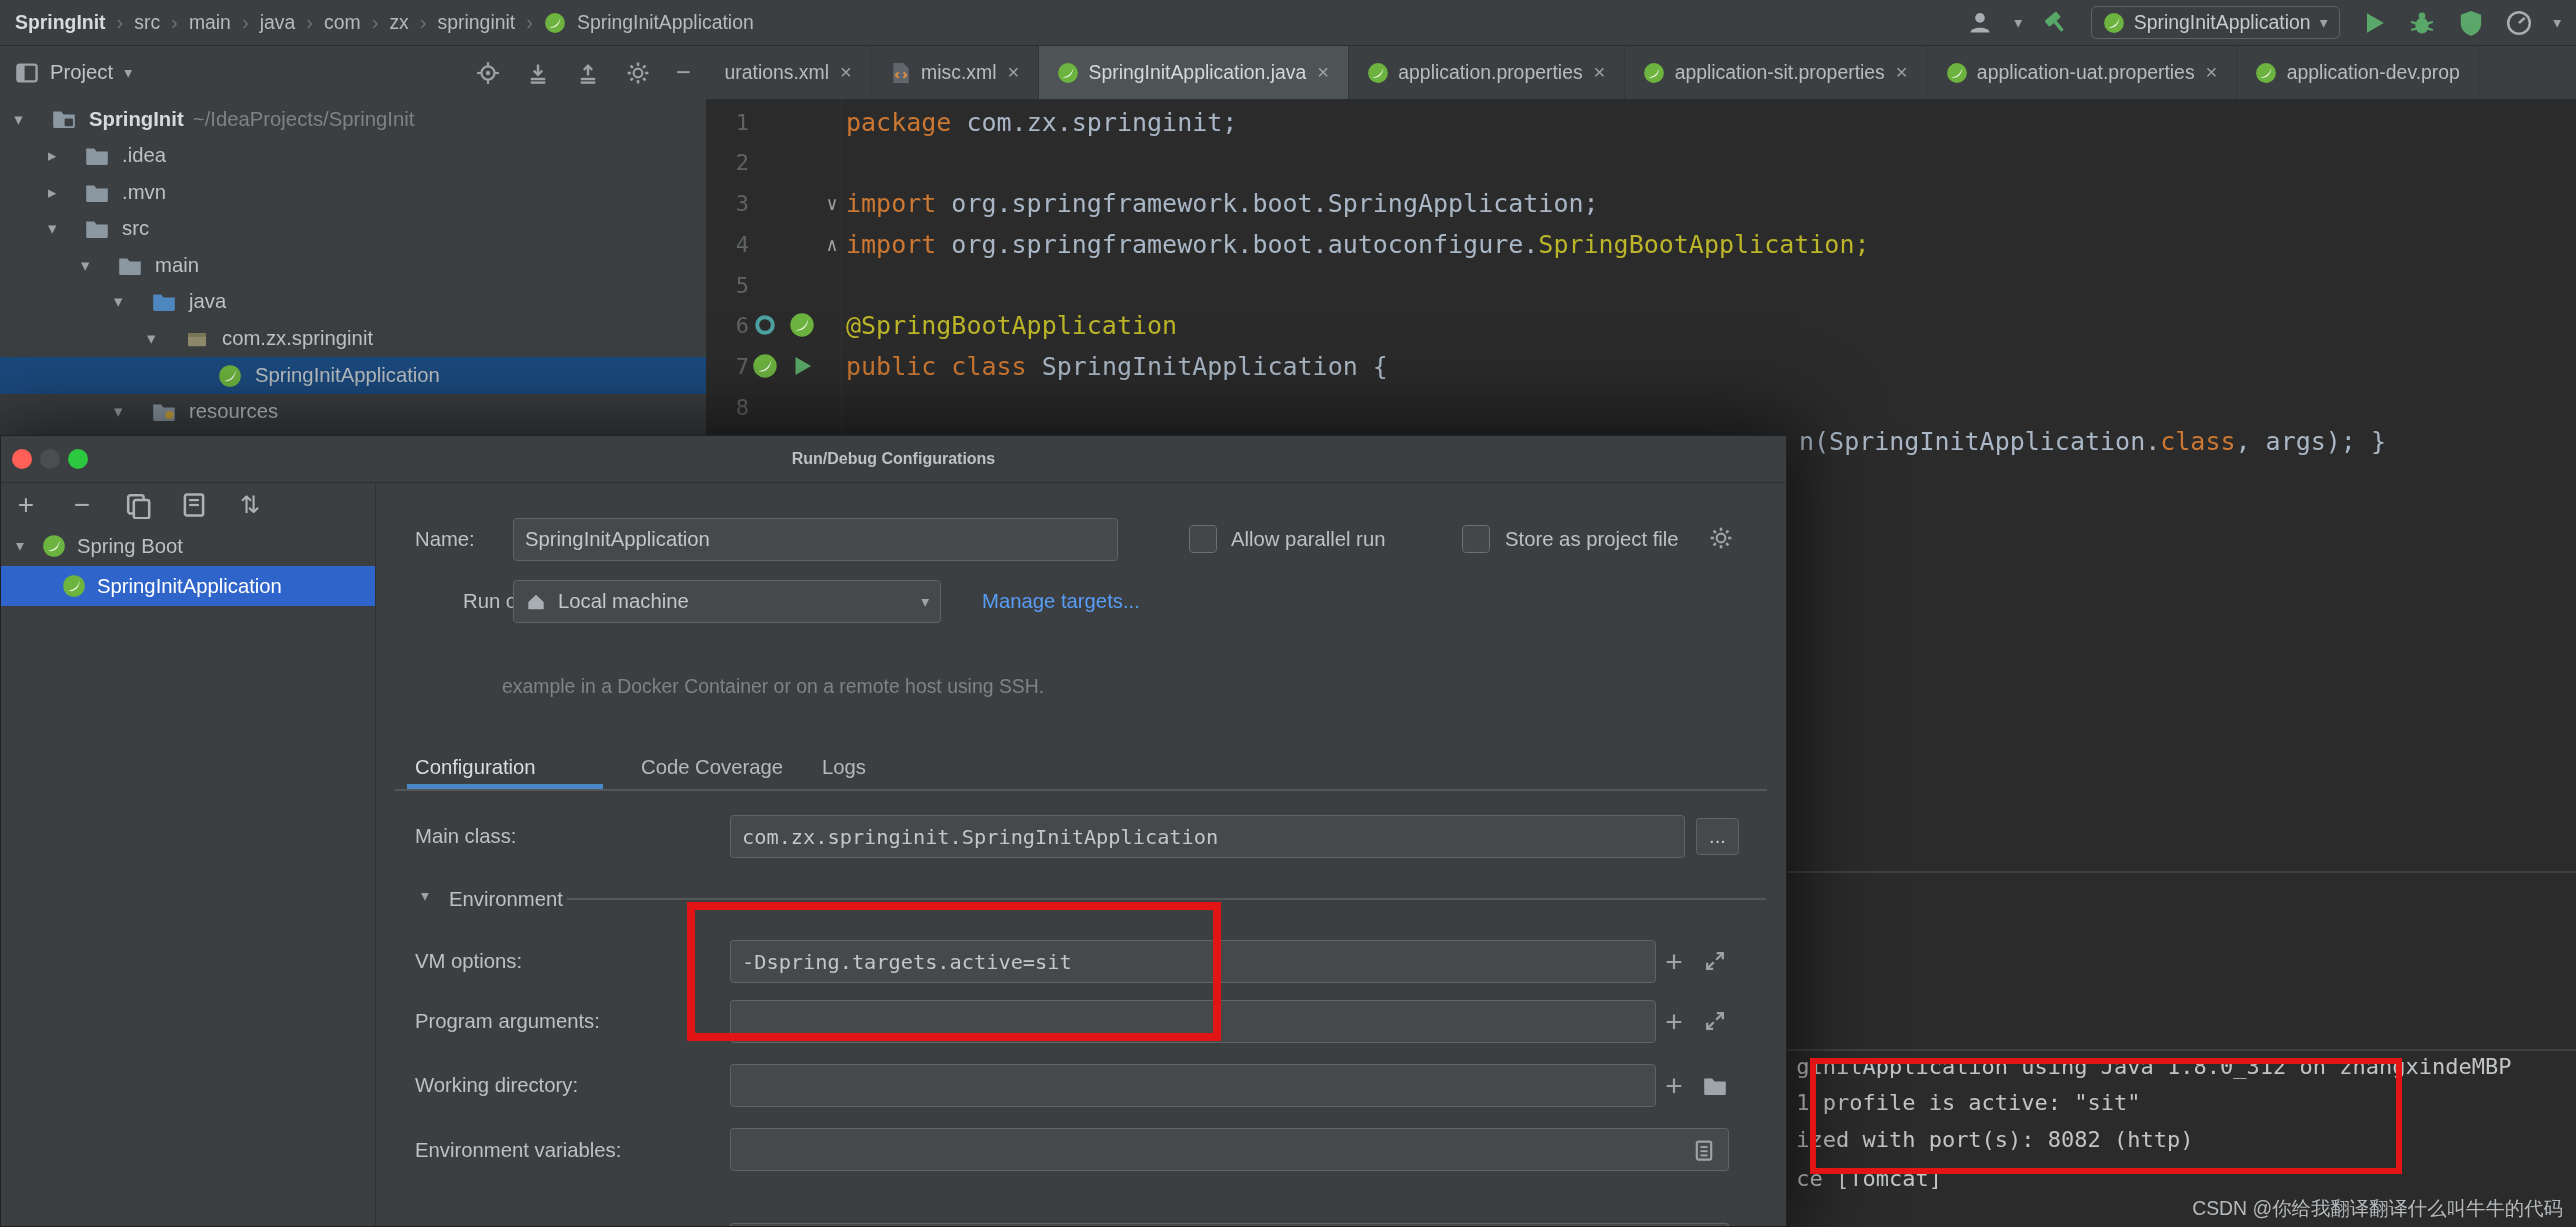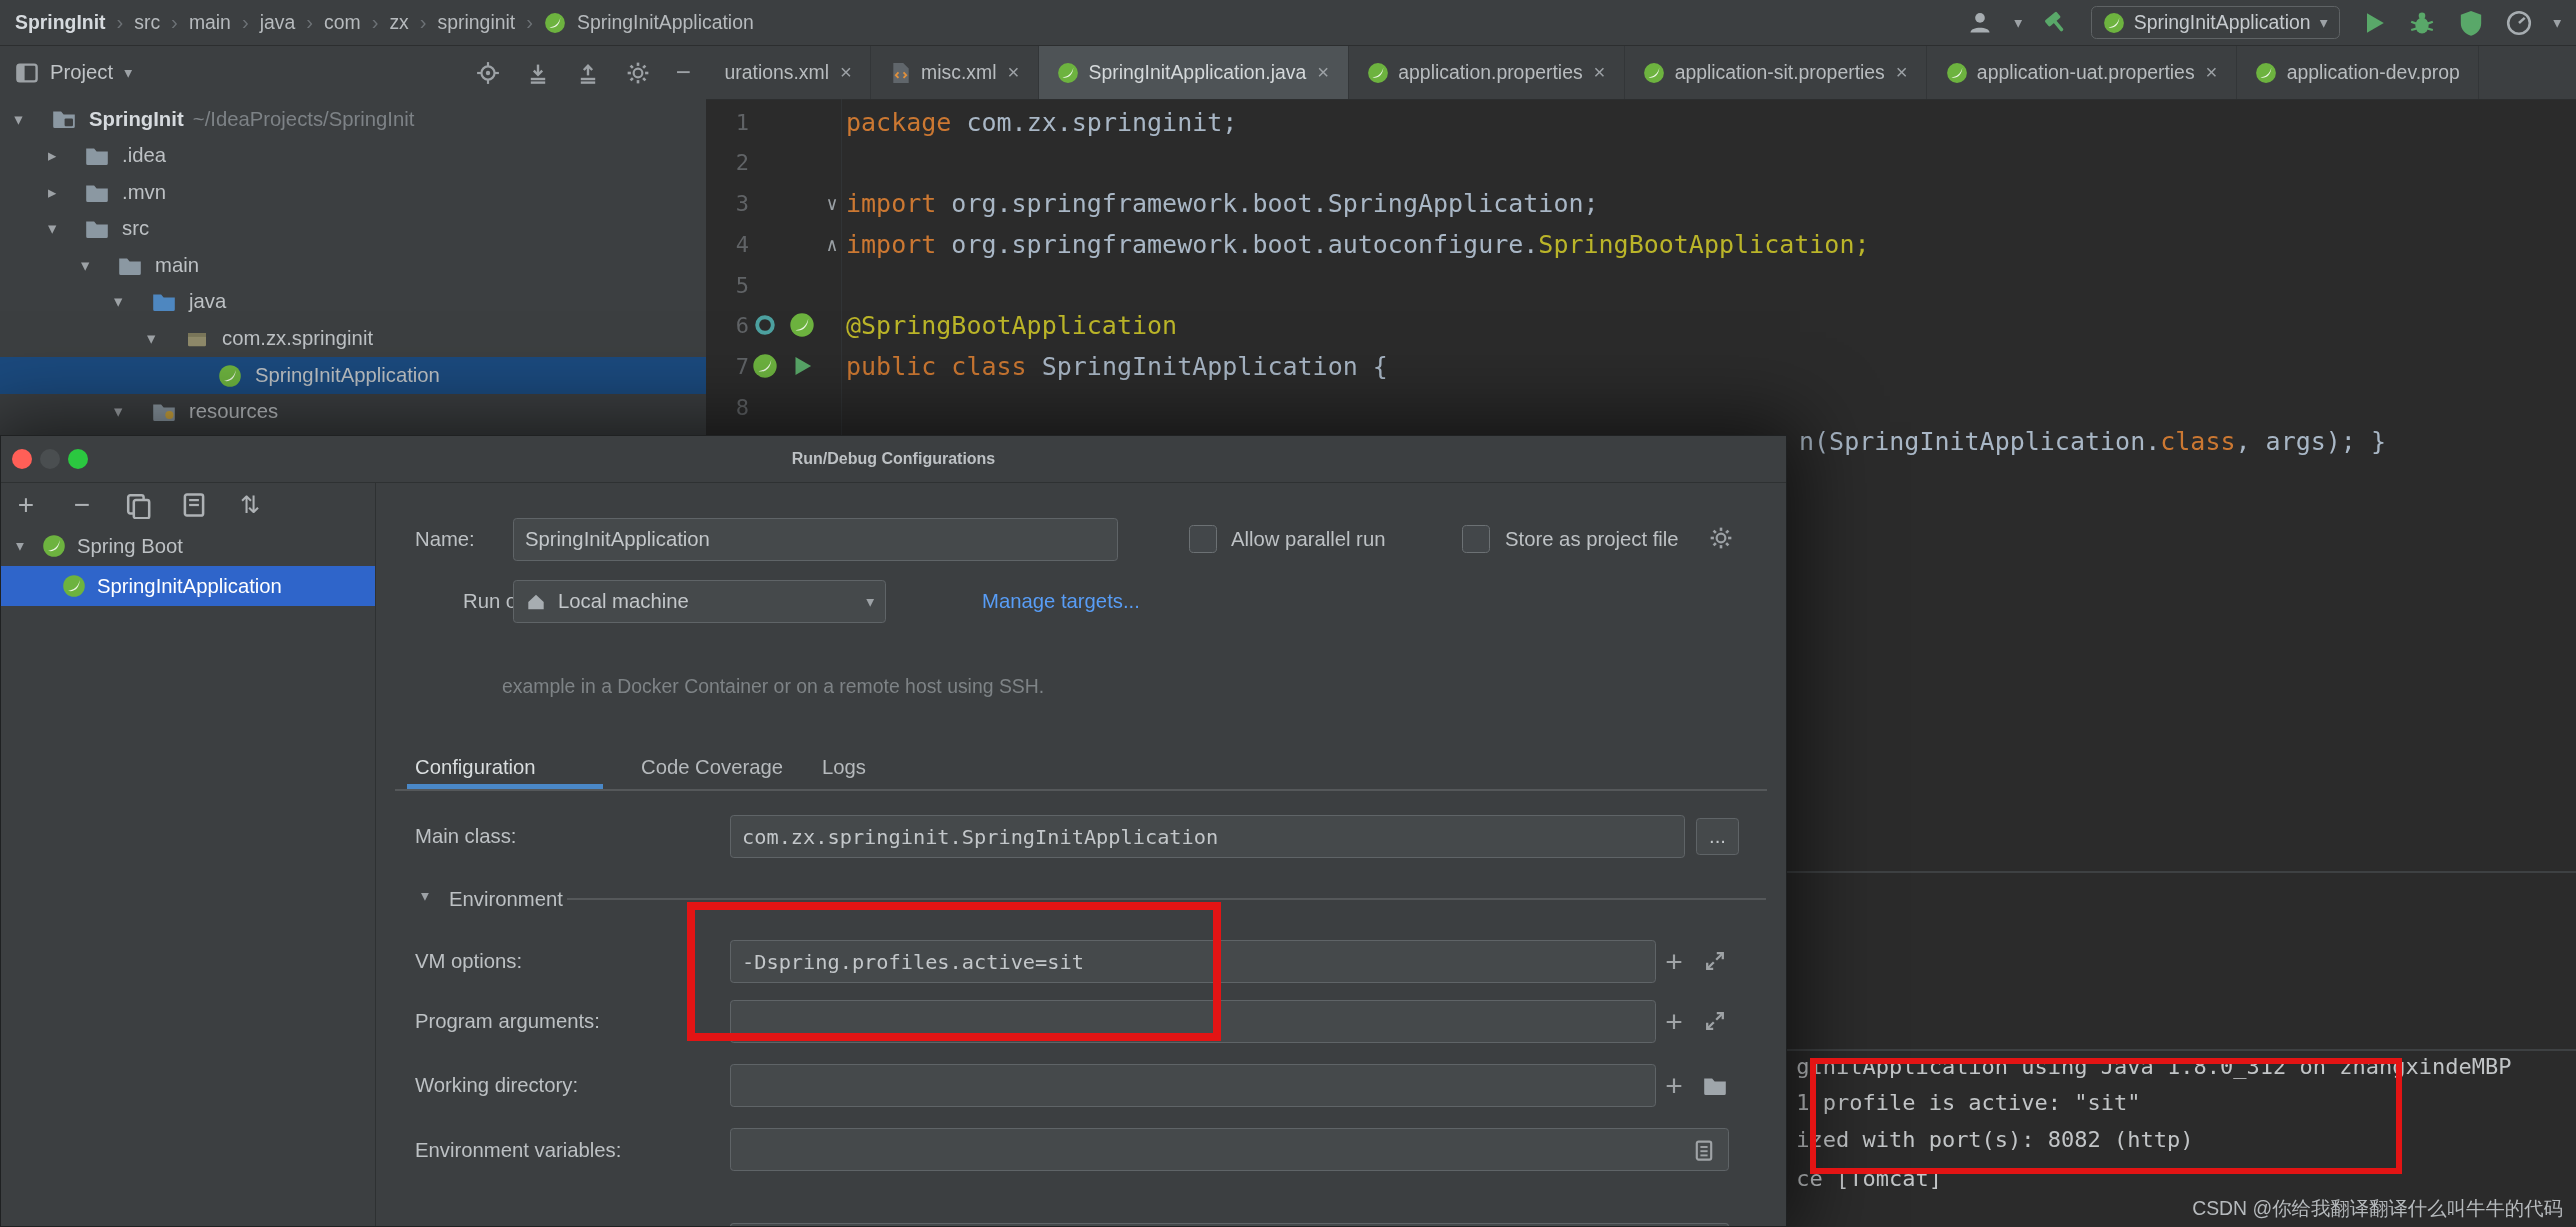--- a/index.html
+++ b/index.html
@@ -506,21 +506,21 @@
               <line x1="17.5" y1="11" x2="20.5" y2="11"></line>
               <line x1="4.2" y1="4.2" x2="6.3" y2="6.3"></line>
               <line x1="15.7" y1="15.7" x2="17.8" y2="17.8"></line>
               <line x1="4.2" y1="17.8" x2="6.3" y2="15.7"></line>
               <line x1="15.7" y1="6.3" x2="17.8" y2="4.2"></line>
             </g>
           </svg>
         </span>
 
       <div class="f-label" style="left:40px;top:106px;margin-left:48px;">Run on:</div>
-      <div class="combo" style="left:138px;top:98px;width:373px;">
+      <div class="combo" style="left:138px;top:98px;width:428px;">
         <span class="icon i24">
             <svg viewBox="0 0 20 20">
               <path d="M3 10 L10 3.5 L17 10 V16.5 H3 Z" fill="#a7adb1"></path>
             </svg>
           </span>
         <span class="fv">Local machine</span>
         <span class="combo-arrow chev">▾</span>
       </div>
       <div class="link" style="left:607px;top:106px;">Manage targets...</div>
 
@@ -537,21 +537,21 @@
         <span class="fv mono">com.zx.springinit.SpringInitApplication</span>
       </div>
       <div class="mini-btn" style="left:1321px;top:336px;">...</div>
 
       <span class="chev" style="position:absolute;left:46px;top:404px;">▾</span>
       <div class="f-label" style="left:74px;top:404px;">Environment</div>
       <div class="form-divider" style="left:192px;top:416px;width:1199px;"></div>
 
       <div class="f-label" style="left:40px;top:466px;">VM options:</div>
       <div class="field" style="left:355px;top:458px;width:926px;">
-        <span class="fv mono">-Dspring.profiles.active=sit</span>
+        <span class="fv mono">-Dspring.targets.active=sit</span>
       </div>
       <span class="plus-ic" style="left:1285px;top:458px;">+</span>
       <span class="icon abs-ic" style="left:1328px;top:467px;">
           <svg viewBox="0 0 20 20" fill="none" stroke="#9fa3a6" stroke-width="1.9">
             <path d="M11.5 3.5 H16.5 V8.5"></path>
             <path d="M16.5 3.5 L11 9"></path>
             <path d="M8.5 16.5 H3.5 V11.5"></path>
             <path d="M3.5 16.5 L9 11"></path>
           </svg>
         </span>

